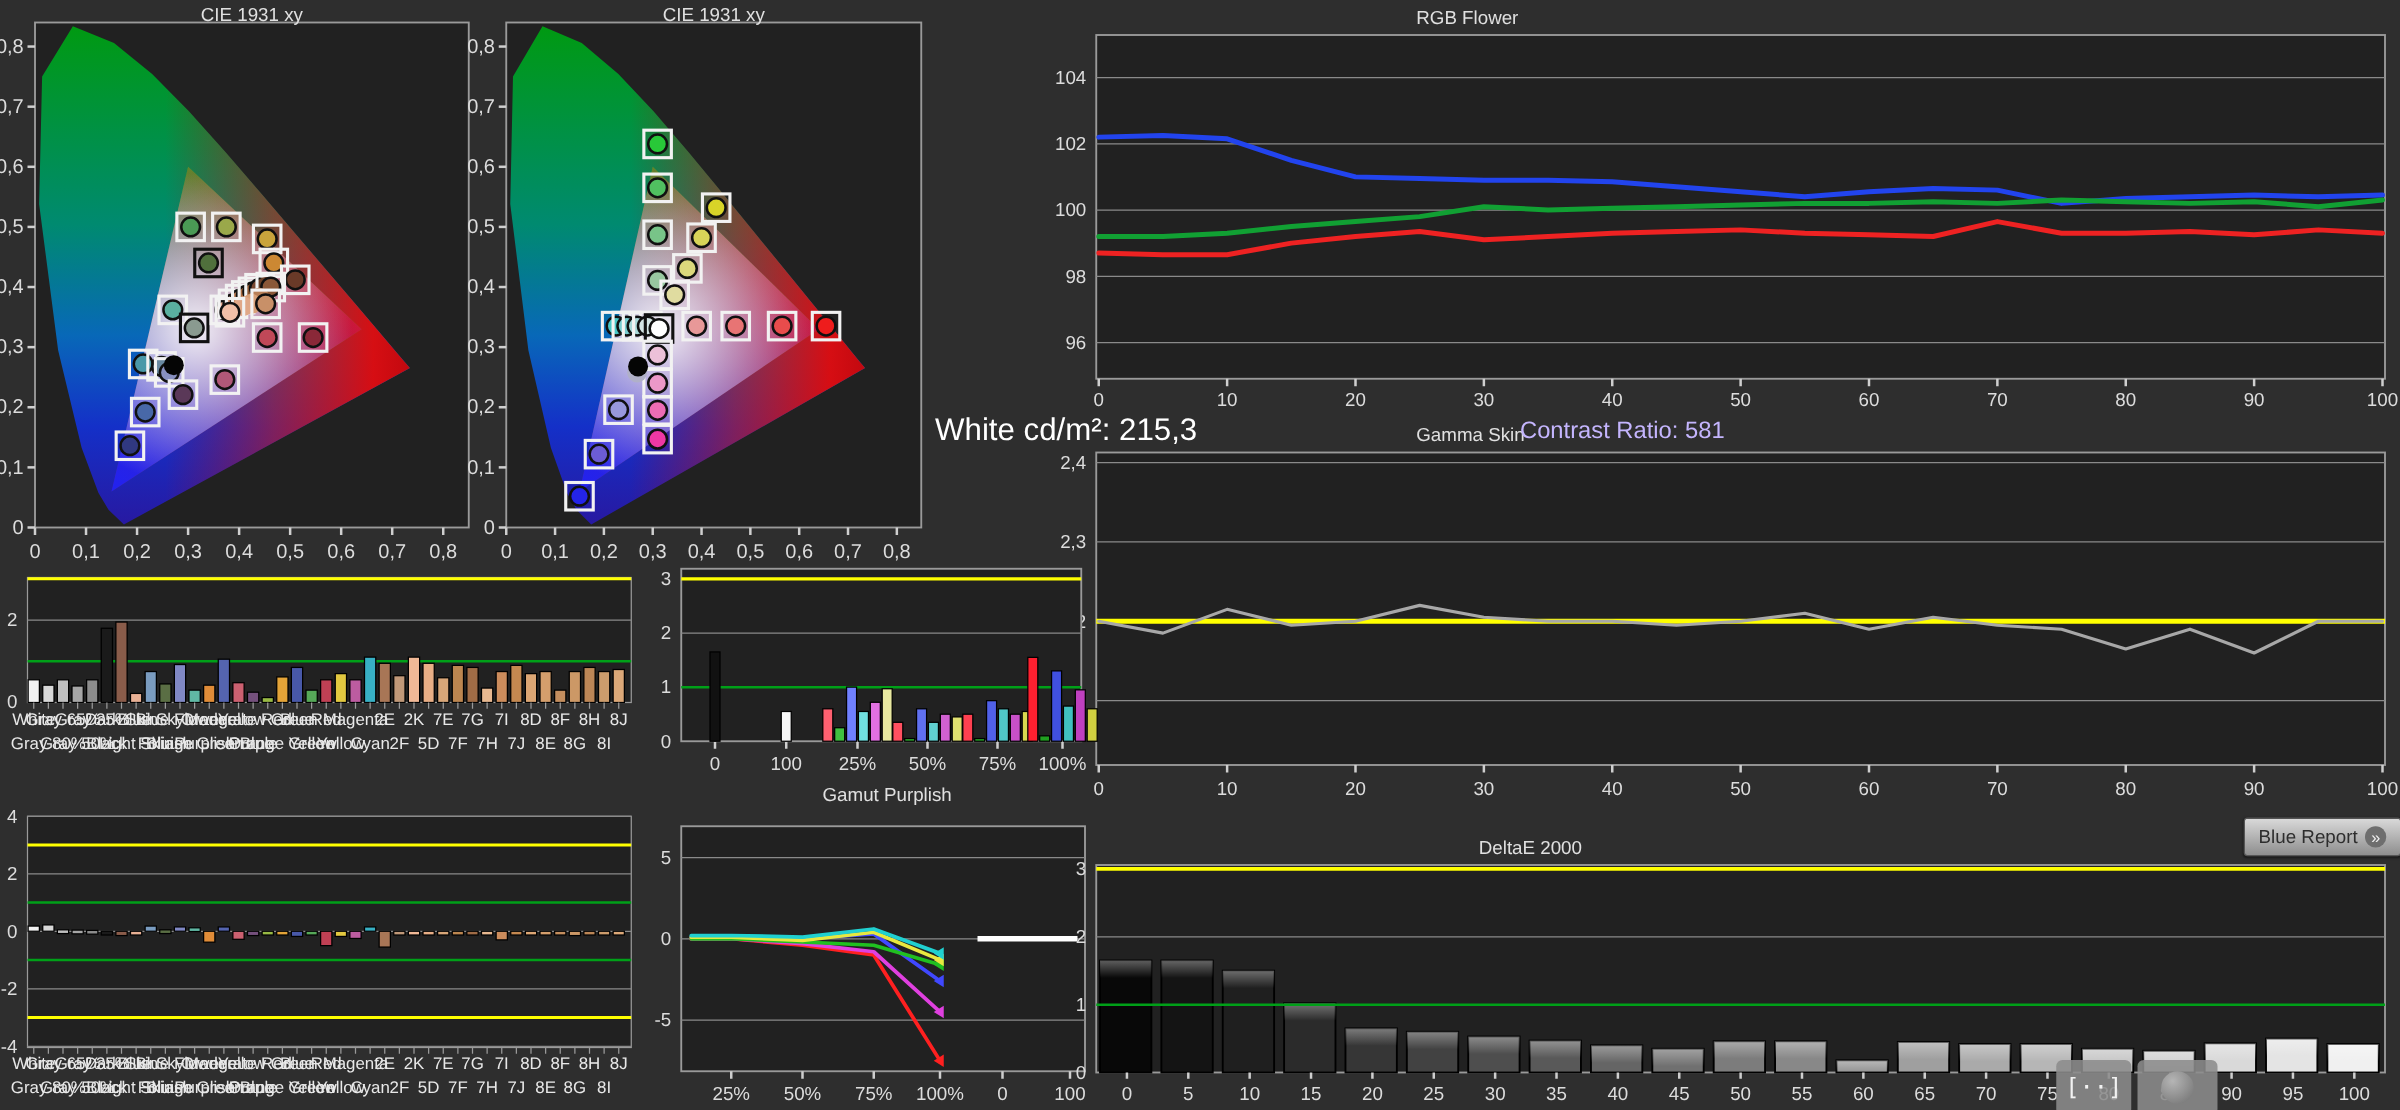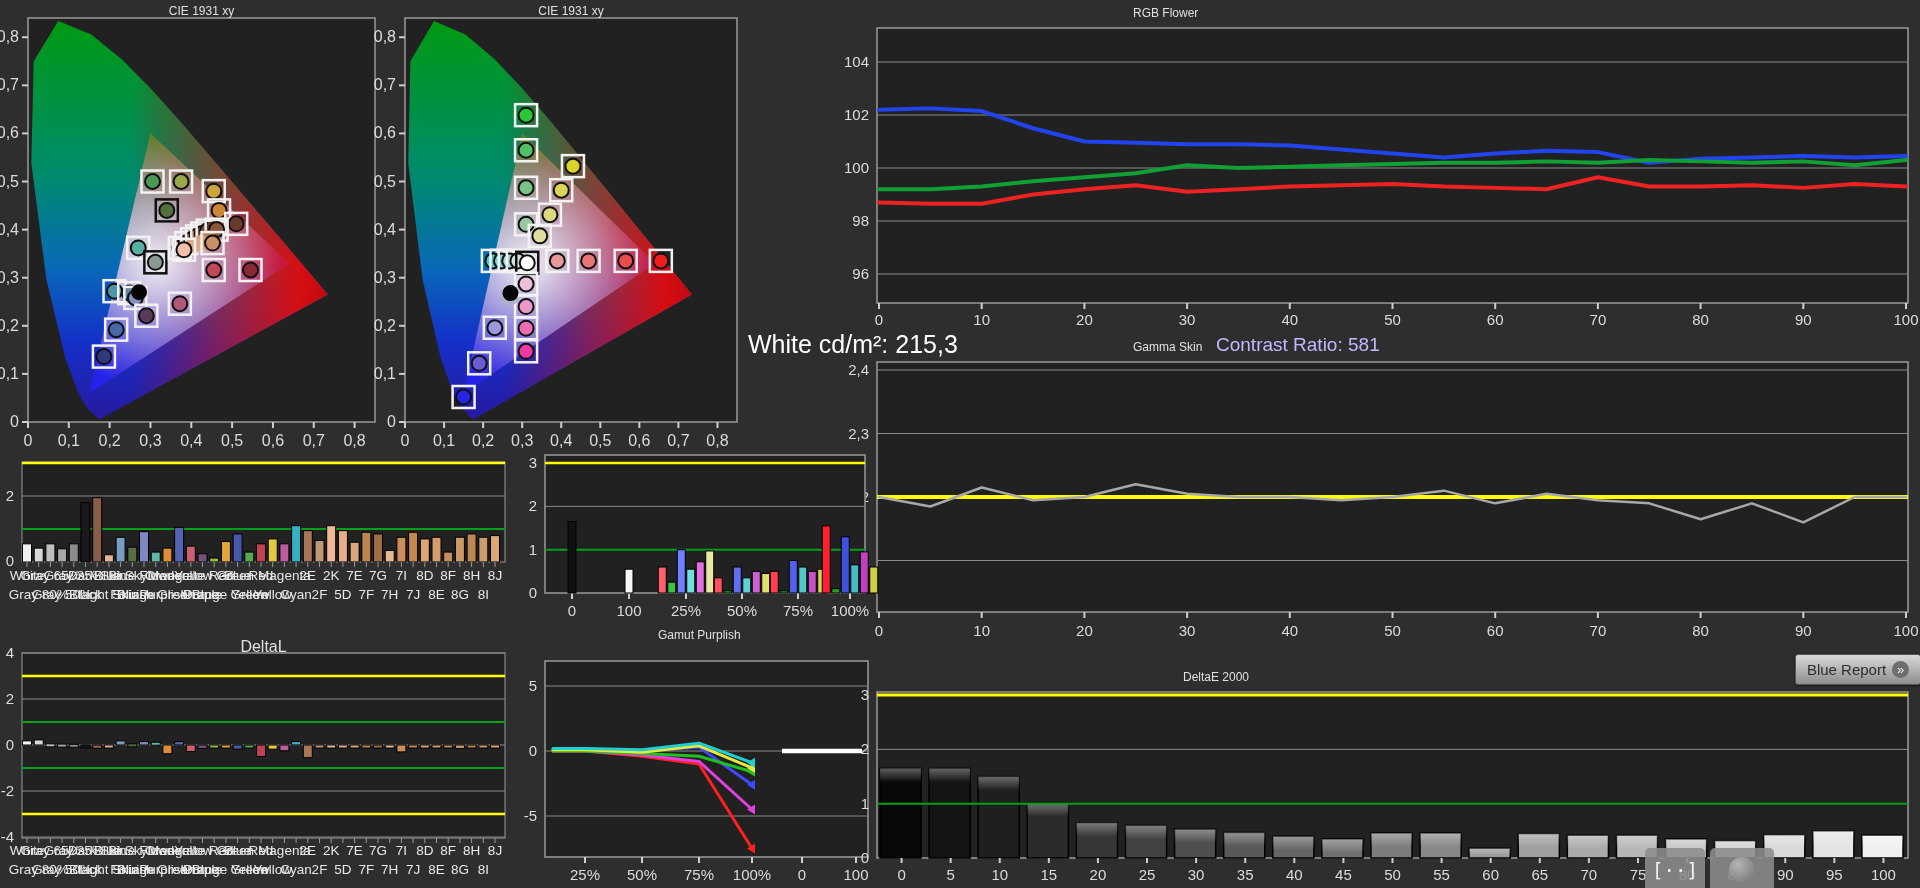--- a/index.html
+++ b/index.html
@@ -1,19 +1,19 @@
 <!DOCTYPE html>
 <html><head>
 <meta charset="utf-8">
 <style>
   html,body{margin:0;padding:0;background:#1b1b1b;}
   .stage{position:relative;width:1920px;height:888px;background:#2e2e2e;overflow:hidden;
          font-family:"Liberation Sans",sans-serif;color:#e6e6e6;}
   svg text{font-family:"Liberation Sans",sans-serif;}
-  .chart-title{position:absolute;font-size:12px;color:#e0e0e0;text-align:center;white-space:nowrap;}
+  .chart-title{position:absolute;font-size:15px;color:#e0e0e0;text-align:center;white-space:nowrap;}
   .big-readout{position:absolute;font-size:25px;color:#ffffff;white-space:nowrap;}
   .mid-readout{position:absolute;font-size:19px;color:#c4b5fd;white-space:nowrap;}
   .lbl-row-wrap{position:absolute;left:0;width:522px;height:46px;overflow:hidden;}
   .lbl-row-wrap span{position:absolute;transform:translateX(-50%);font-size:13.5px;color:#e8e8e8;white-space:nowrap;}
   .view-report{position:absolute;left:1795px;top:654px;width:124px;height:29px;display:flex;align-items:center;
     justify-content:center;gap:6px;background:linear-gradient(#d9d9d9,#8e8e8e);border:1px solid #565656;
     border-radius:3px;font-size:15px;color:#2d2d2d;cursor:pointer;box-shadow:0 1px 2px rgba(0,0,0,.5);}
   .view-report .chev{display:inline-flex;width:17px;height:17px;border-radius:50%;background:#6e6e6e;
     color:#f0f0f0;font-size:13px;line-height:17px;align-items:center;justify-content:center;}
   .overlay-btn{position:absolute;top:848px;height:44px;background:rgba(140,140,140,.88);border-radius:5px;
@@ -731,21 +731,20 @@
         <text x="1883.452380952381" y="880" fill="#dcdcdc" font-size="15" text-anchor="middle">100</text>
       </g>
     </svg>
 
   <div class="chart-title" style="left:28px;top:4px;width:347px;">CIE 1931 xy</div>
   <div class="chart-title" style="left:405px;top:4px;width:332px;">CIE 1931 xy</div>
   <div class="chart-title" style="left:1133px;top:6px;">RGB Flower</div>
   <div class="big-readout" style="left:748px;top:330px;">White cd/m²: 215,3</div>
   <div class="chart-title" style="left:1133px;top:340px;">Gamma Skin</div>
   <div class="mid-readout" style="left:1216px;top:334px;">Contrast Ratio: 581</div>
-  <div class="chart-title" style="left:22px;top:638px;width:483px;font-size:16px;">DeltaL</div>
   <div class="chart-title" style="left:658px;top:628px;">Gamut Purplish</div>
   <div class="chart-title" style="left:1138px;top:670px;margin-left:45px;">DeltaE 2000</div>
 
   <div class="lbl-row-wrap" style="top:568px;" id="ccLabelsTop">
       <span style="left: 27px; top: 0px;">White</span>
       <span style="left: 38.7px; top: 19px;">Gray 80%</span>
       <span style="left: 50.4px; top: 0px;">Gray 65%</span>
       <span style="left: 62.1px; top: 19px;">Gray 50%</span>
       <span style="left: 73.8px; top: 0px;">Gray 35%</span>
       <span style="left: 85.5px; top: 19px;">Black</span>

